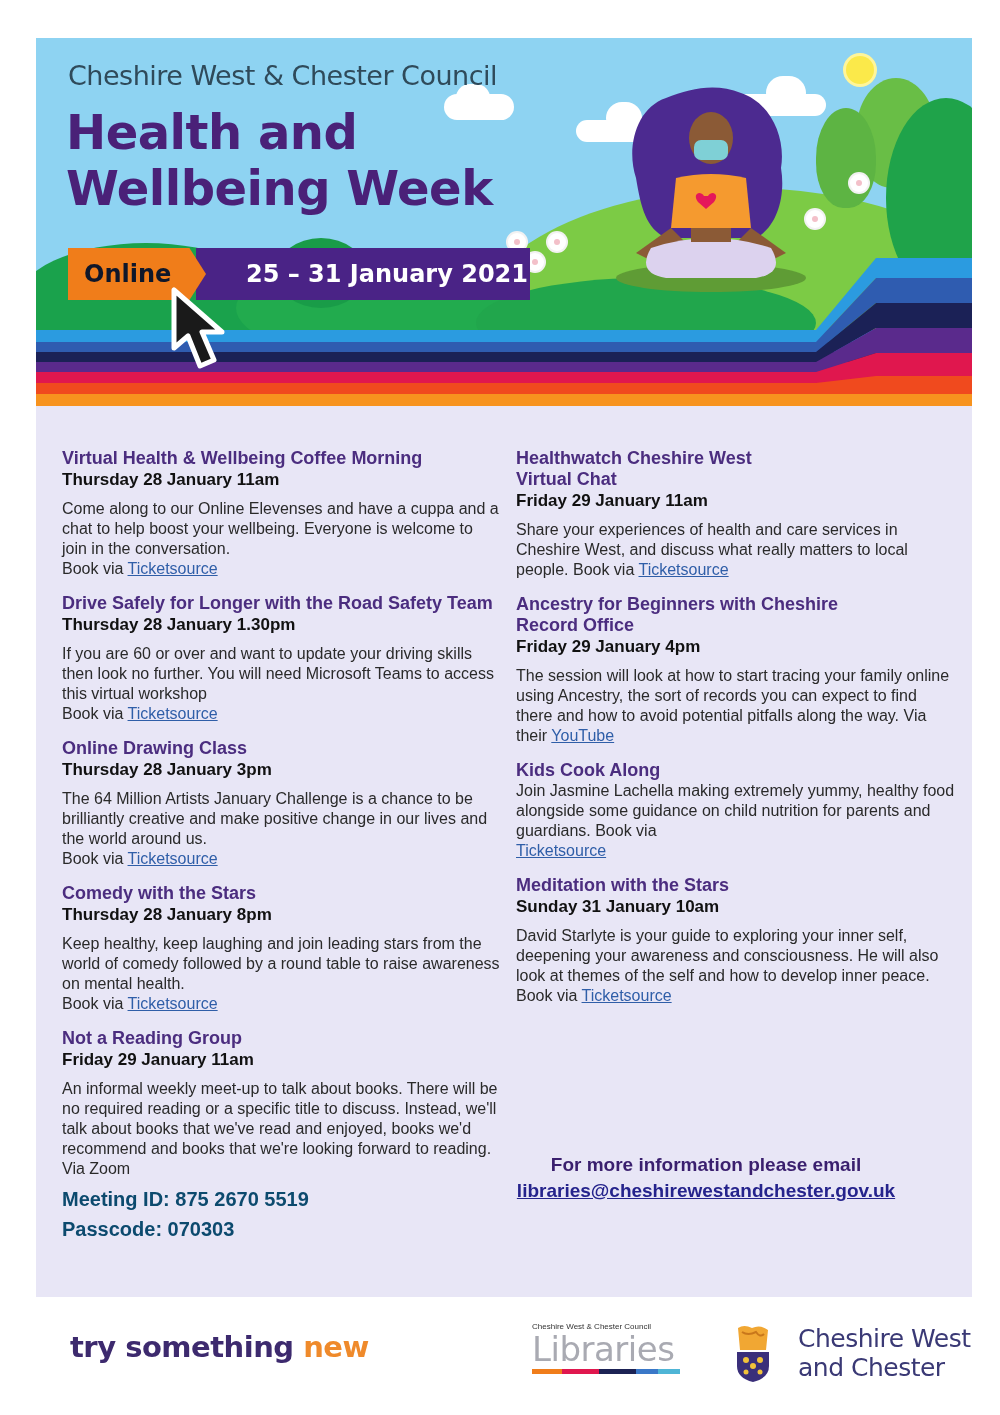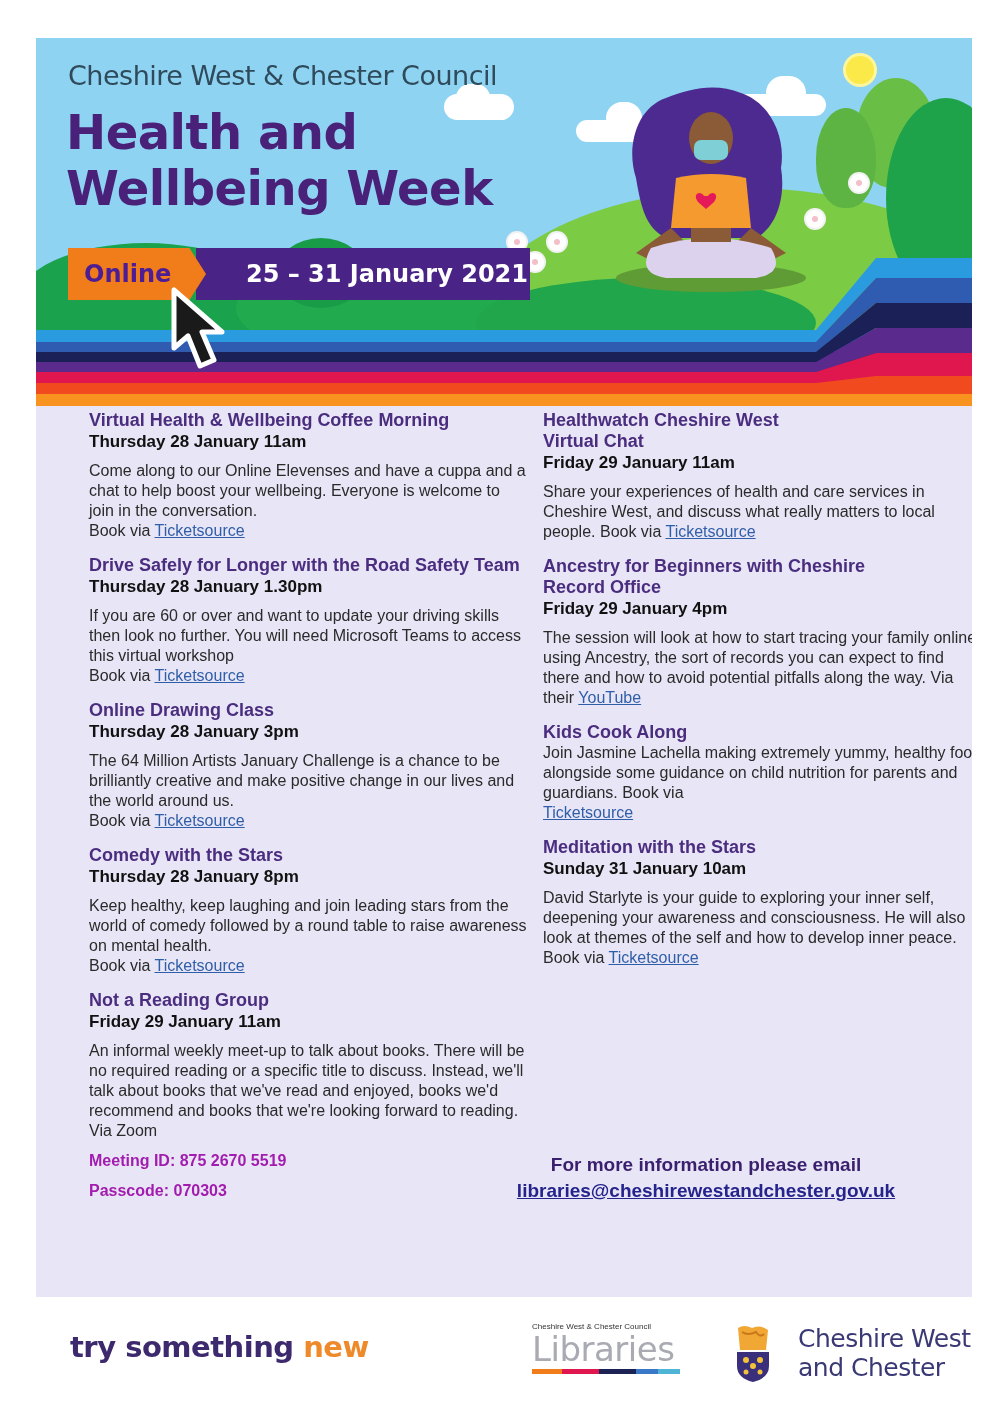--- a/index.html
+++ b/index.html
@@ -8,36 +8,36 @@
   .banner{position:absolute;left:0;top:0;width:936px;height:368px;background:#8ed3f2;overflow:hidden;}
   .council{position:absolute;left:32px;top:22px;font-family:"DejaVu Sans",sans-serif;font-size:27px;color:#2f4a5a;letter-spacing:-0.5px;font-weight:normal;}
   .title{position:absolute;left:30px;top:66px;font-family:"DejaVu Sans",sans-serif;font-weight:bold;font-size:48px;line-height:56px;color:#4a2178;letter-spacing:-0.5px;}
   .cloud{position:absolute;background:#ffffff;border-radius:30px;}
   .sun{position:absolute;left:810px;top:18px;width:28px;height:28px;border-radius:50%;background:#fbe94a;box-shadow:0 0 0 3px #fff59a;}
   .hill{position:absolute;border-radius:50%;}
   .tree{position:absolute;border-radius:50% 50% 45% 45%;}
   .bush{position:absolute;border-radius:50%;}
   .stripe{position:absolute;left:0;width:936px;}
   .tag-row{position:absolute;left:32px;top:210px;height:52px;}
-  .tag-online{position:absolute;left:0;top:0;width:138px;height:52px;background:#f07d1a;color:#4c1d95;font-family:"DejaVu Sans",sans-serif;font-weight:bold;font-size:24px;line-height:52px;padding-left:16px;box-sizing:border-box;clip-path:polygon(0 0,88% 0,100% 50%,88% 100%,0 100%);z-index:2;}
+  .tag-online{position:absolute;left:0;top:0;width:138px;height:52px;background:#f07d1a;color:#0f172a;font-family:"DejaVu Sans",sans-serif;font-weight:bold;font-size:24px;line-height:52px;padding-left:16px;box-sizing:border-box;clip-path:polygon(0 0,88% 0,100% 50%,88% 100%,0 100%);z-index:2;}
   .tag-dates{position:absolute;left:128px;top:0;width:334px;height:52px;background:#4a2386;color:#ffffff;font-family:"DejaVu Sans",sans-serif;font-weight:bold;font-size:24px;line-height:52px;padding-left:50px;box-sizing:border-box;}
   .cursor{position:absolute;left:132px;top:248px;width:74px;height:88px;z-index:3;}
   .woman{position:absolute;left:560px;top:40px;width:230px;height:230px;}
   .flower{position:absolute;width:18px;height:18px;border-radius:50%;background:#ffffff;box-shadow:0 0 0 2px #f2f2f2;}
   .flower::after{content:"";position:absolute;left:6px;top:6px;width:6px;height:6px;border-radius:50%;background:#f3c0c9;}
 
-  .col{position:absolute;top:372px;margin-left:27px;}
+  .col{position:absolute;top:410px;}
   .col-left{left:26px;width:440px;}
   .col-right{left:480px;width:440px;}
   .event{margin-bottom:14px;}
   .ev-title{color:#4b2d7f;font-weight:bold;font-size:18px;line-height:21px;}
   .ev-date{color:#111111;font-weight:bold;font-size:17px;line-height:21px;margin-bottom:9px;}
   .ev-desc{color:#2a2a2a;font-size:16px;line-height:20px;}
   .link{color:#2f5ea8;text-decoration:underline;}
-  .meeting{color:#a21caf;font-weight:bold;font-size:16px;line-height:20px;margin-top:10px;}
+  .meeting{color:#0c4a6e;font-weight:bold;font-size:20px;line-height:20px;margin-top:10px;}
   .contact{position:absolute;left:450px;top:1114px;width:440px;text-align:center;}
   .contact-line{color:#3a1f6e;font-weight:bold;font-size:19px;line-height:26px;}
   .contact-email{color:#25238c;font-weight:bold;font-size:19px;line-height:26px;text-decoration:underline;}
 
   .footer-try{position:absolute;left:70px;top:1330px;font-family:"DejaVu Sans",sans-serif;font-weight:bold;font-size:29px;color:#3d2a6e;letter-spacing:-0.5px;}
   .footer-try .new{color:#ef8a2b;}
   .lib-logo{position:absolute;left:532px;top:1322px;width:150px;height:66px;}
   .lib-small{font-size:8px;color:#333;font-family:"Liberation Sans",sans-serif;white-space:nowrap;}
   .lib-big{font-family:"DejaVu Sans",sans-serif;font-size:34px;color:#a9aab2;line-height:36px;letter-spacing:-0.5px;}
   .lib-bar{height:5px;width:148px;background:linear-gradient(90deg,#f07d1a 0%,#f07d1a 20%,#e0174e 20%,#e0174e 45%,#1c2254 45%,#1c2254 70%,#3a78c8 70%,#3a78c8 85%,#4fb5d6 85%);margin-top:2px;}

